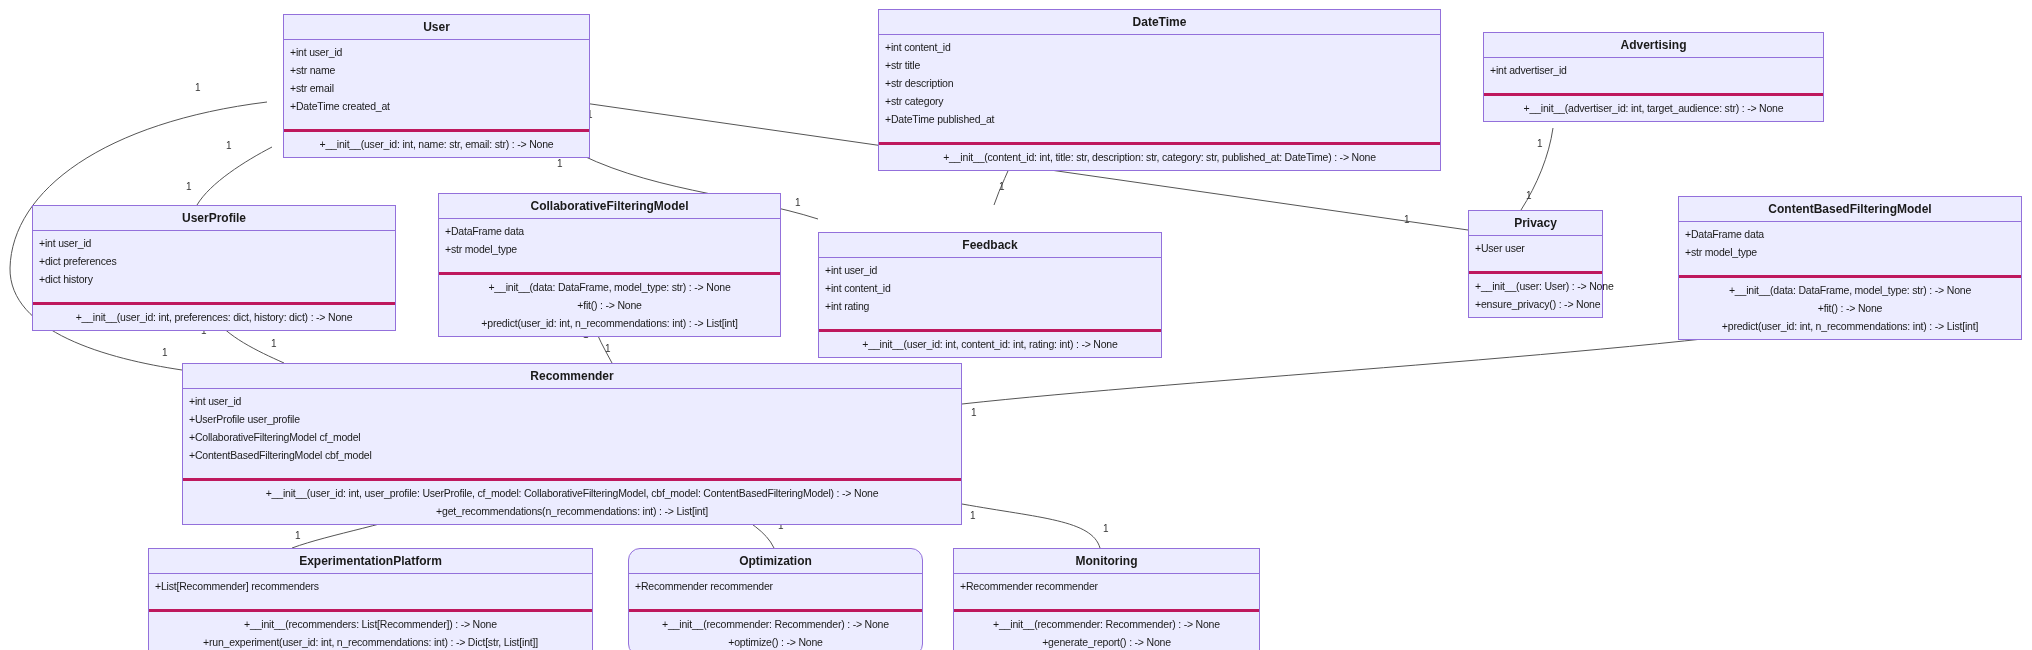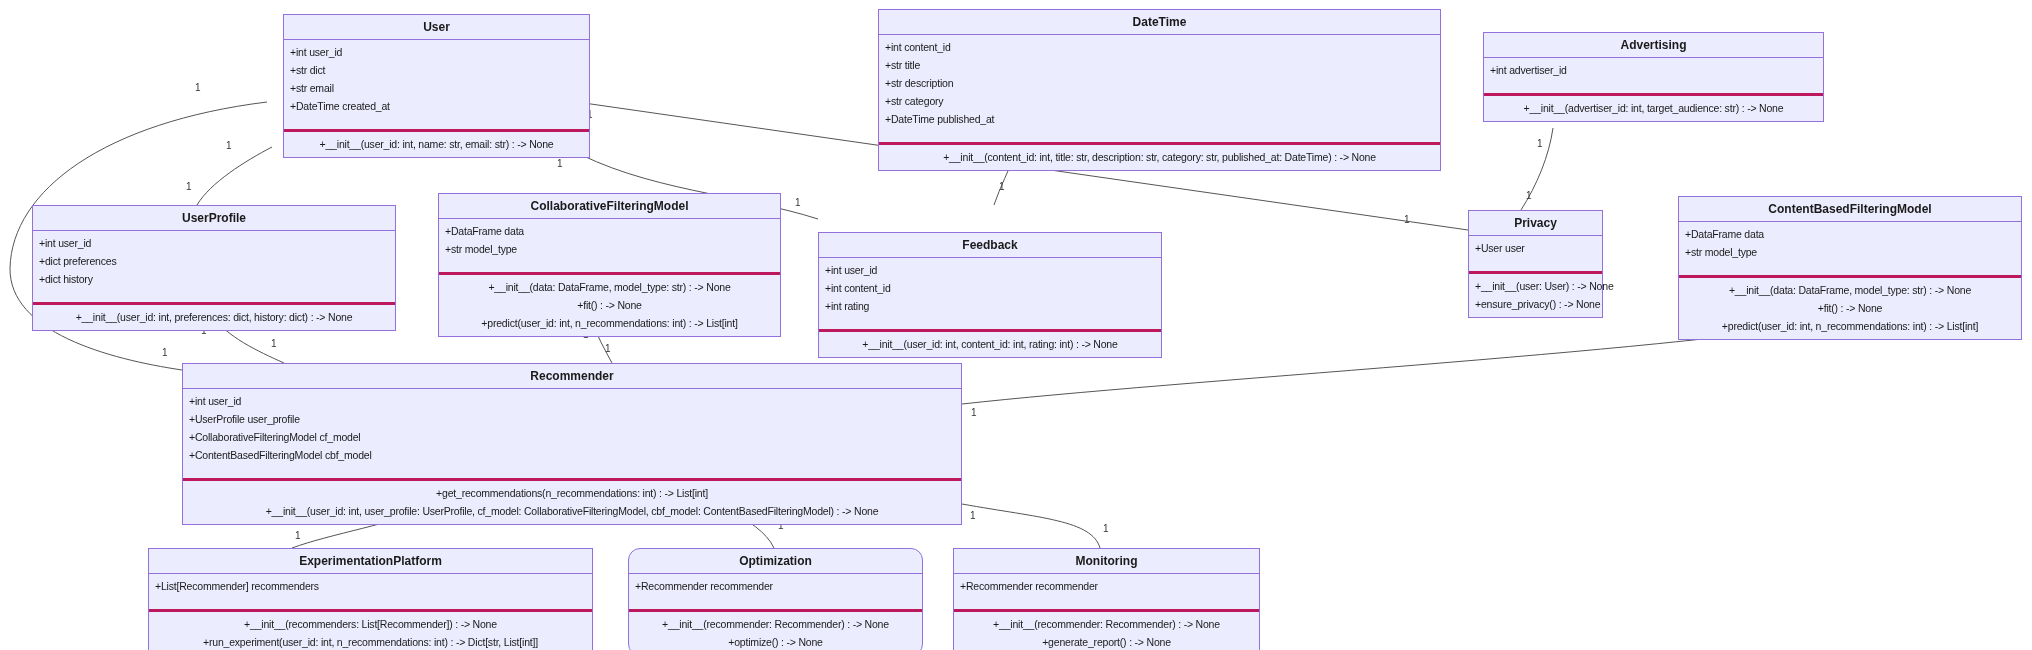--- a/index.html
+++ b/index.html
@@ -96,21 +96,21 @@
       <text x="731" y="521">1</text>
       <text x="778" y="529">1</text>
       <path d="M 962,504 C 1040,518 1092,520 1100,548" stroke="#555555"></path>
       <text x="970" y="519">1</text>
       <text x="1103" y="532">1</text>
     </svg>
 <div class="class-box" style="left: 267px; top: 14px; width: 307px; margin-left: 16px;">
       <div class="class-title">User</div>
       <div class="class-attrs">
         <div class="member">+int user_id</div>
-        <div class="member">+str dict</div>
+        <div class="member">+str name</div>
         <div class="member">+str email</div>
         <div class="member">+DateTime created_at</div>
       </div>
       <div class="class-methods">
         <div class="member">+__init__(user_id: int, name: str, email: str) : -&gt; None</div>
       </div>
     </div>
     <div class="class-box" style="left: 878px; top: 9px; width: 563px;">
       <div class="class-title">DateTime</div>
       <div class="class-attrs">
@@ -191,22 +191,22 @@
     </div>
     <div class="class-box" style="left: 182px; top: 363px; width: 780px;">
       <div class="class-title">Recommender</div>
       <div class="class-attrs">
         <div class="member">+int user_id</div>
         <div class="member">+UserProfile user_profile</div>
         <div class="member">+CollaborativeFilteringModel cf_model</div>
         <div class="member">+ContentBasedFilteringModel cbf_model</div>
       </div>
       <div class="class-methods">
+        <div class="member">+__init__(user_id: int, user_profile: UserProfile, cf_model: CollaborativeFilteringModel, cbf_model: ContentBasedFilteringModel) : -&gt; None</div>
         <div class="member">+get_recommendations(n_recommendations: int) : -&gt; List[int]</div>
-        <div class="member">+__init__(user_id: int, user_profile: UserProfile, cf_model: CollaborativeFilteringModel, cbf_model: ContentBasedFilteringModel) : -&gt; None</div>
       </div>
     </div>
     <div class="class-box" style="left: 148px; top: 548px; width: 445px;">
       <div class="class-title">ExperimentationPlatform</div>
       <div class="class-attrs">
         <div class="member">+List[Recommender] recommenders</div>
       </div>
       <div class="class-methods">
         <div class="member">+__init__(recommenders: List[Recommender]) : -&gt; None</div>
         <div class="member">+run_experiment(user_id: int, n_recommendations: int) : -&gt; Dict[str, List[int]]</div>

